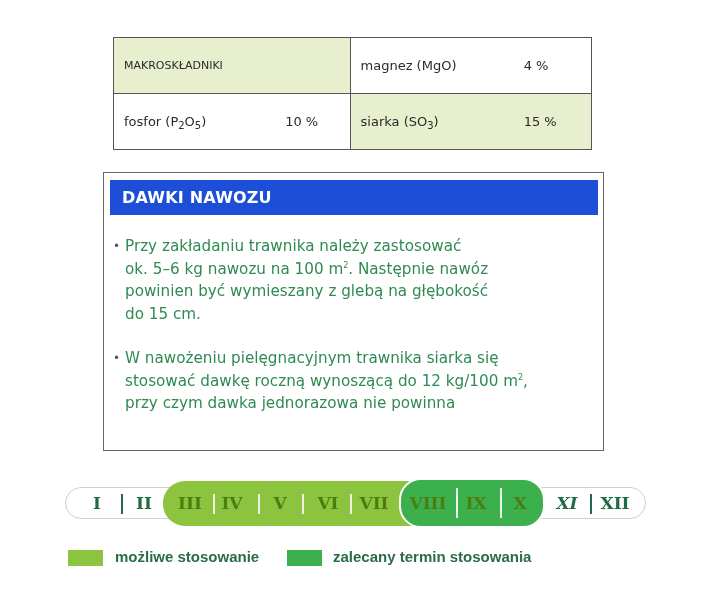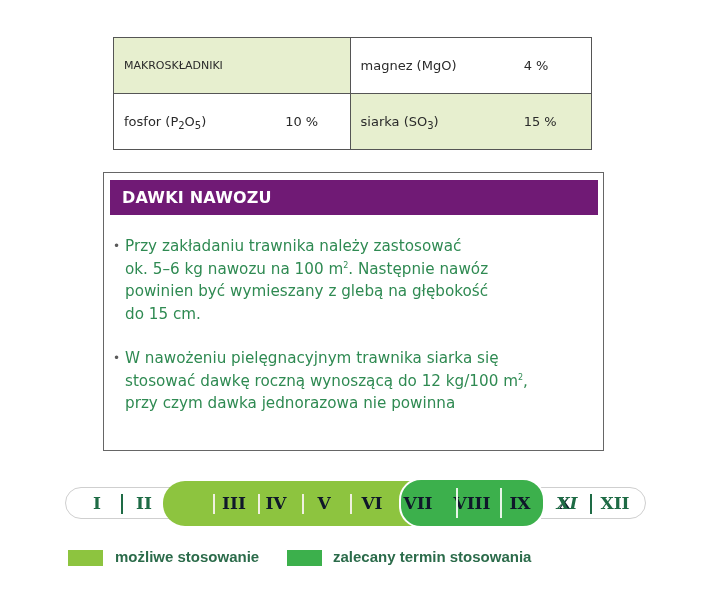--- a/index.html
+++ b/index.html
@@ -19,42 +19,42 @@
   .c3 { width:174px; }
   .c4 { width:68px; border-left:none !important; }
   .cl { border-right:none !important; }
   .macro-table sub { font-size:10px; vertical-align:-3px; line-height:0; }
   .hdr { font-size:11px; letter-spacing:0; }
 
   
   .dose-box { position:absolute; left:103px; top:172px; width:501px; height:279px;
     border:1px solid #666; box-sizing:border-box; background:#fff; }
   .dose-header { position:absolute; left:6px; top:7px; width:488px; height:35px;
-    background:#701a75; color:#fff; font-family:"DejaVu Sans", sans-serif; font-weight:bold;
+    background:#1d4ed8; color:#fff; font-family:"DejaVu Sans", sans-serif; font-weight:bold;
     font-size:16px; line-height:35px; padding-left:12px; box-sizing:border-box; letter-spacing:0.2px; }
   .dose-para { position:absolute; left:9px; width:480px; color:#2f8a52;
     font-family:"DejaVu Sans", sans-serif; font-size:15.2px; line-height:22.5px; }
   .dose-para .bullet { position:absolute; left:0; top:0; font-size:12px; color:#5a5a5a; }
   .dose-para .txt { display:block; padding-left:12px; }
   .dose-para .ln { display:block; white-space:nowrap; }
   .p1 { top:62px; }
   .p2 { top:174px; }
   sup.s2 { font-size:8px; vertical-align:6px; line-height:0; }
 
   
   .month-bar { position:absolute; left:65px; top:487px; width:581px; height:32px;
     border:1.5px solid #cfcfcf; border-radius:17px; box-sizing:border-box; background:#fff; }
   .seg-lime { position:absolute; left:163px; top:481px; width:250px; height:45px;
     background:#8dc43f; border-radius:22px 0 0 22px; }
   .seg-green { position:absolute; left:399px; top:478px; width:146px; height:50px;
     background:#3cb04c; border-radius:22px; border:2px solid #fff; box-sizing:border-box; }
   .month { position:absolute; font-family:"DejaVu Serif", serif; font-weight:bold;
     font-size:17px; top:491px; line-height:24px; text-align:center; }
   .m-out { color:#1e6b45; }
-  .m-in { color:#0f172a;margin-left:44px; }
+  .m-in { color:#4d7c0f; }
   .sep { position:absolute; width:1.5px; height:20px; top:494px; }
   .sep-out { background:#1e6b45; }
   .sep-lime { background:#f0f0e0; }
   .sep-green { background:#e8f5e8; height:30px; top:488px; }
 
   
   .legend-sw { position:absolute; top:550px; width:35px; height:16px; }
   .legend-label { position:absolute; top:546px; font-family:"Liberation Sans", sans-serif;
     font-weight:bold; font-size:15px; color:#2b6b4a; line-height:22px; }
 </style>

